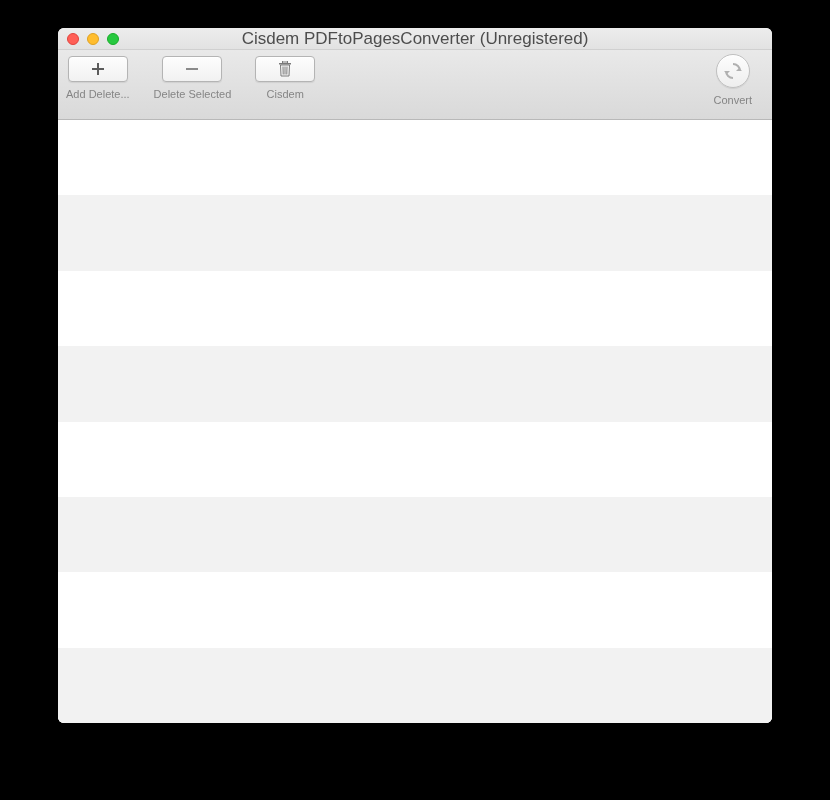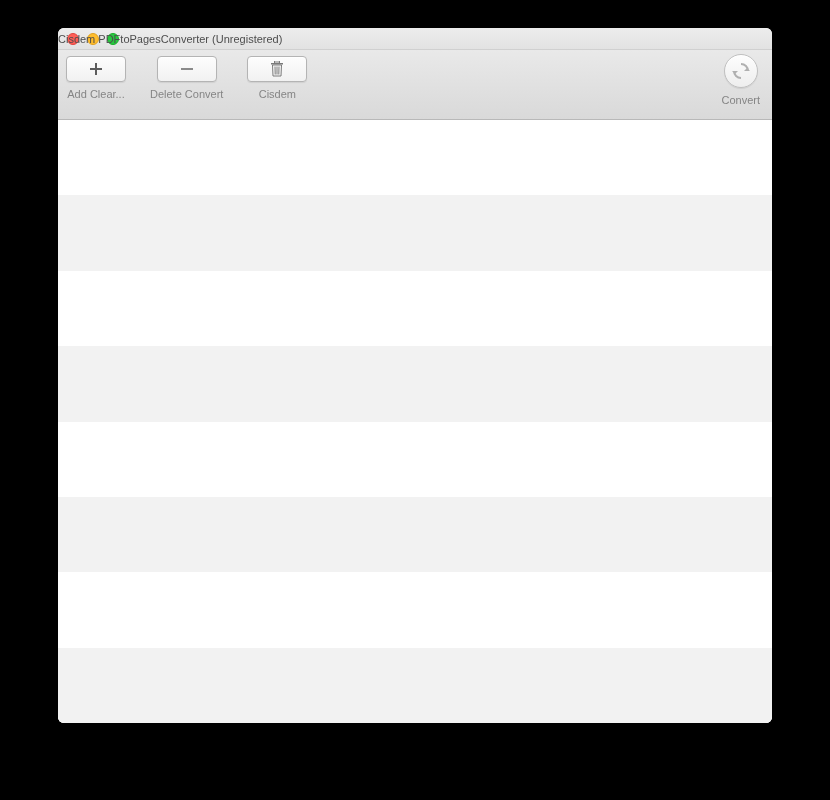--- a/index.html
+++ b/index.html
@@ -37,43 +37,43 @@
       gap: 8px;
       padding-left: 9px;
     }
     .dot { width: 12px; height: 12px; border-radius: 50%; }
     .close { background: #ff5f57; border: 0.5px solid #e0443e; }
     .min { background: #ffbd2e; border: 0.5px solid #dea123; }
     .zoom { background: #28c940; border: 0.5px solid #1aad2a; }
     .title {
       position: absolute;
       left: 0; right: 0;
-      text-align: left;
-      font-size: 11px;
+      text-align: center;
+      font-size: 17px;
       color: #4d4d4d;
       pointer-events: none;
       font-weight: 400;
     }
     .toolbar {
       height: 70px;
       background: linear-gradient(#e9e9e9, #d9d9d9);
       border-bottom: 1px solid #b8b8b8;
       display: flex;
       align-items: flex-start;
       padding: 6px 8px 0 8px;
       position: relative;
     }
     .tool-group {
       display: flex;
       flex-direction: column;
       align-items: center;
       margin-right: 24px;
     }
     .tool-group:last-child {
-      margin-right: 4px;
+      margin-right: 12px;
       margin-left: auto;
       text-align: right;
     }
     .tb-button {
       height: 26px;
       width: 60px;
       border-radius: 4px;
       background: linear-gradient(#fdfdfd, #f1f1f1);
       border: 1px solid #b4b4b4;
       box-shadow: 0 1px 0 rgba(255,255,255,0.7) inset, 0 1px 1px rgba(0,0,0,0.08);
@@ -130,31 +130,31 @@
   <div class="toolbar">
     <div class="tool-group">
       <div class="tb-button">
         <span class="tb-icon">
           <svg width="14" height="14" viewBox="0 0 14 14">
             <rect x="6" y="1" width="2" height="12" fill="#5c5c5c"></rect>
             <rect x="1" y="6" width="12" height="2" fill="#5c5c5c"></rect>
           </svg>
         </span>
       </div>
-      <div class="tb-label">Add Clear...</div>
+      <div class="tb-label">Add Delete...</div>
     </div>
     <div class="tool-group">
       <div class="tb-button">
         <span class="tb-icon">
           <svg width="14" height="14" viewBox="0 0 14 14">
             <rect x="1" y="6" width="12" height="2" fill="#8a8a8a"></rect>
           </svg>
         </span>
       </div>
-      <div class="tb-label">Delete Convert</div>
+      <div class="tb-label">Delete Selected</div>
     </div>
     <div class="tool-group">
       <div class="tb-button">
         <span class="tb-icon">
           <svg width="14" height="16" viewBox="0 0 14 16">
             <rect x="4.5" y="0" width="5" height="2" fill="none" stroke="#7a7a7a" stroke-width="1"></rect>
             <rect x="1" y="2" width="12" height="1.5" fill="#7a7a7a"></rect>
             <path d="M2.5 4 L3 15 L11 15 L11.5 4 Z" fill="none" stroke="#7a7a7a" stroke-width="1"></path>
             <line x1="5" y1="5.5" x2="5.2" y2="13.5" stroke="#7a7a7a" stroke-width="1"></line>
             <line x1="7" y1="5.5" x2="7" y2="13.5" stroke="#7a7a7a" stroke-width="1"></line>

